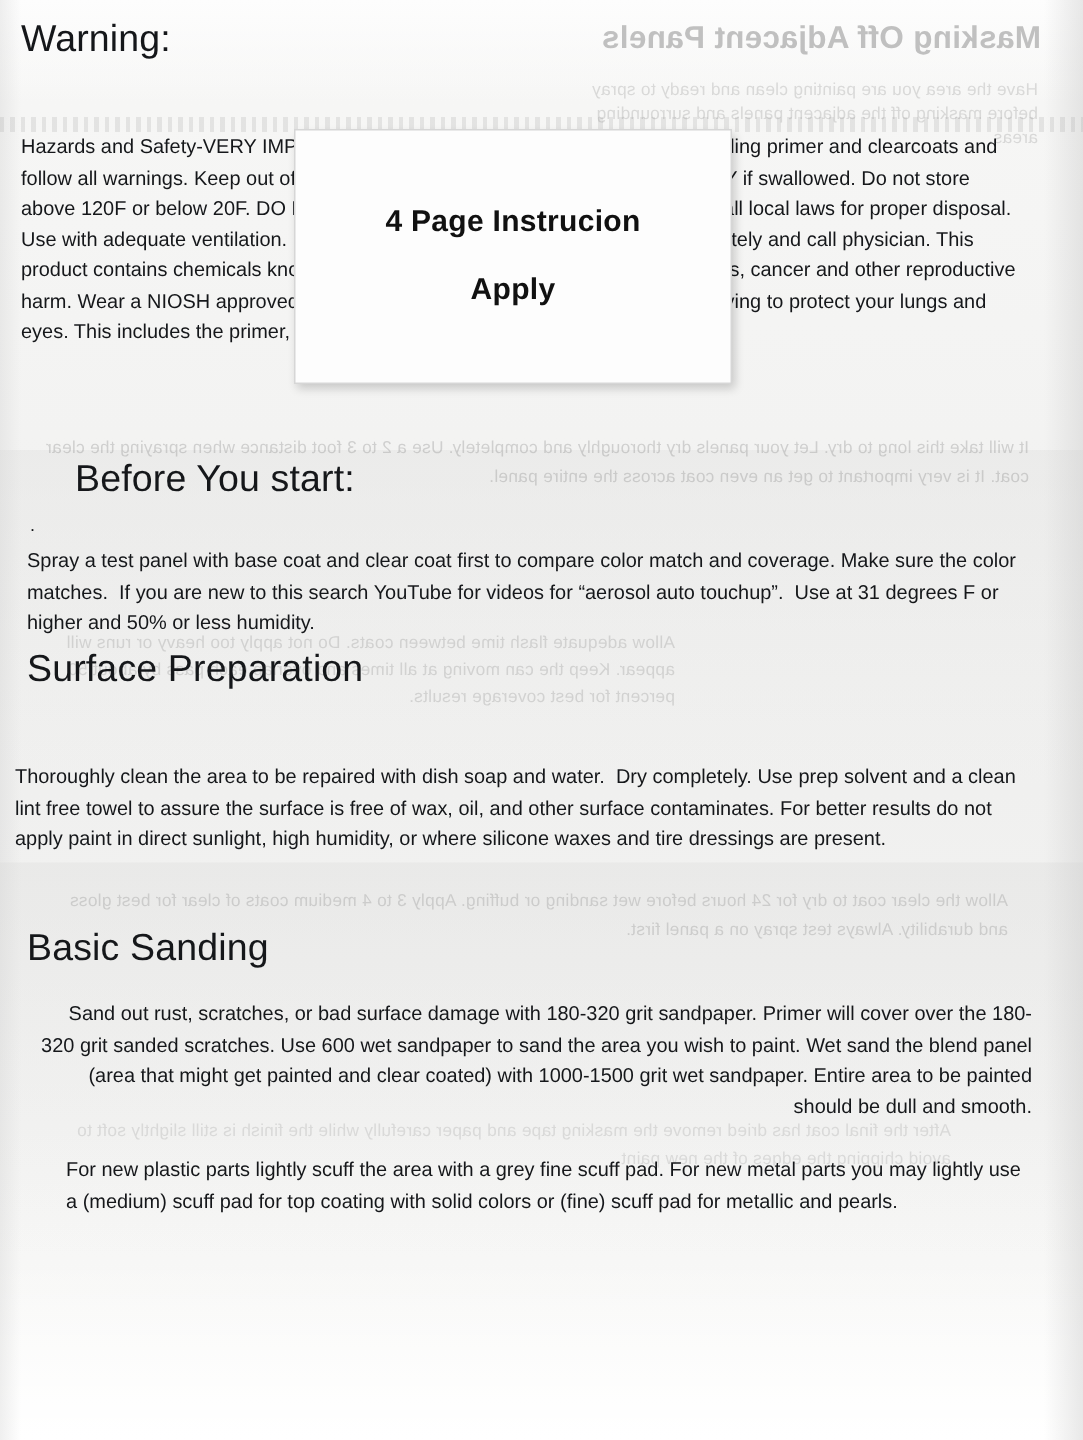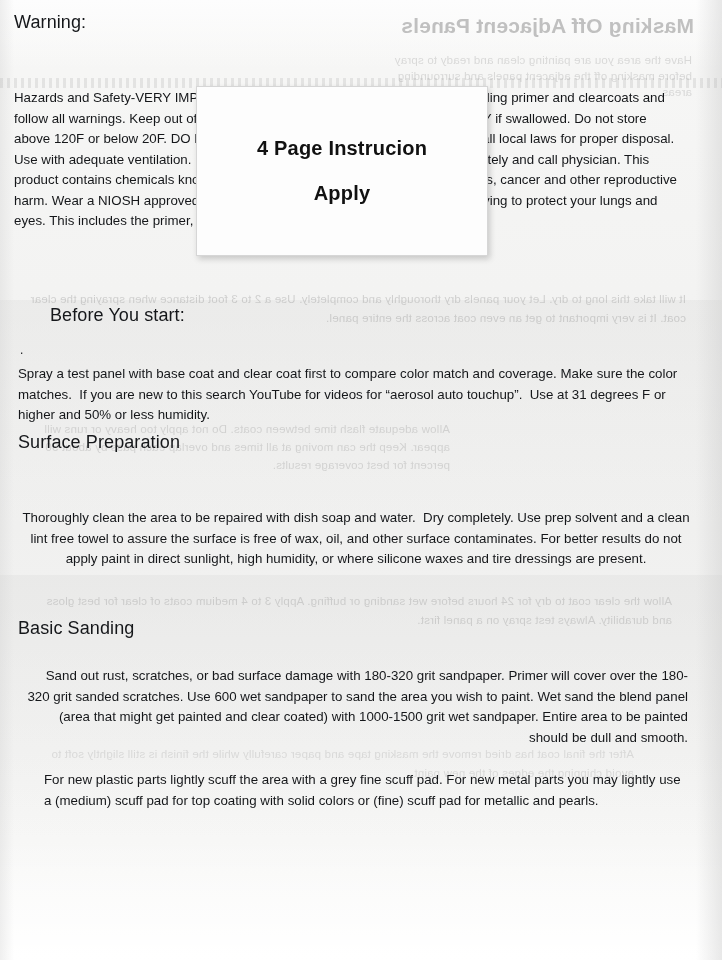--- a/index.html
+++ b/index.html
@@ -102,42 +102,42 @@
     position: absolute;
     top: 0;
     left: 0;
     width: 722px;
   }
 
   h2.section {
     position: absolute;
     margin: 0;
     font-weight: normal;
-    font-size: 18px;
+    font-size: 25px;
     color: #15171a;
     letter-spacing: 0.1px;
   }
   p.body {
     position: absolute;
     margin: 0;
     font-size: 13.3px;
     line-height: 20.5px;
     color: #15171a;
     white-space: pre-wrap;
   }
 
   #h-warning  { top: 12px;  left: 14px; }
   #p-warning  { top: 88px;  left: 14px; width: 672px; }
 
   #h-before   { top: 305px; left: 18px; margin-left: 32px; }
   #p-before-dot { top: 345px; left: 20px; font-size: 12px; line-height: 10px; }
   #p-before   { top: 364px; left: 18px; width: 660px; }
 
   #h-surface  { top: 432px; left: 18px; text-align: center; }
-  #p-surface  { top: 508px; left: 22px; width: 668px; text-align: center; }
+  #p-surface  { top: 508px; left: 10px; width: 668px; }
 
   #h-sanding  { top: 618px; left: 18px; }
   #p-sanding  { top: 666px; left: 24px; width: 664px; text-align: right; }
   #p-sanding2 { top: 770px; left: 44px; width: 638px; }
 
   
   #overlay-card {
     position: absolute;
     top: 86px;
     left: 196px;

